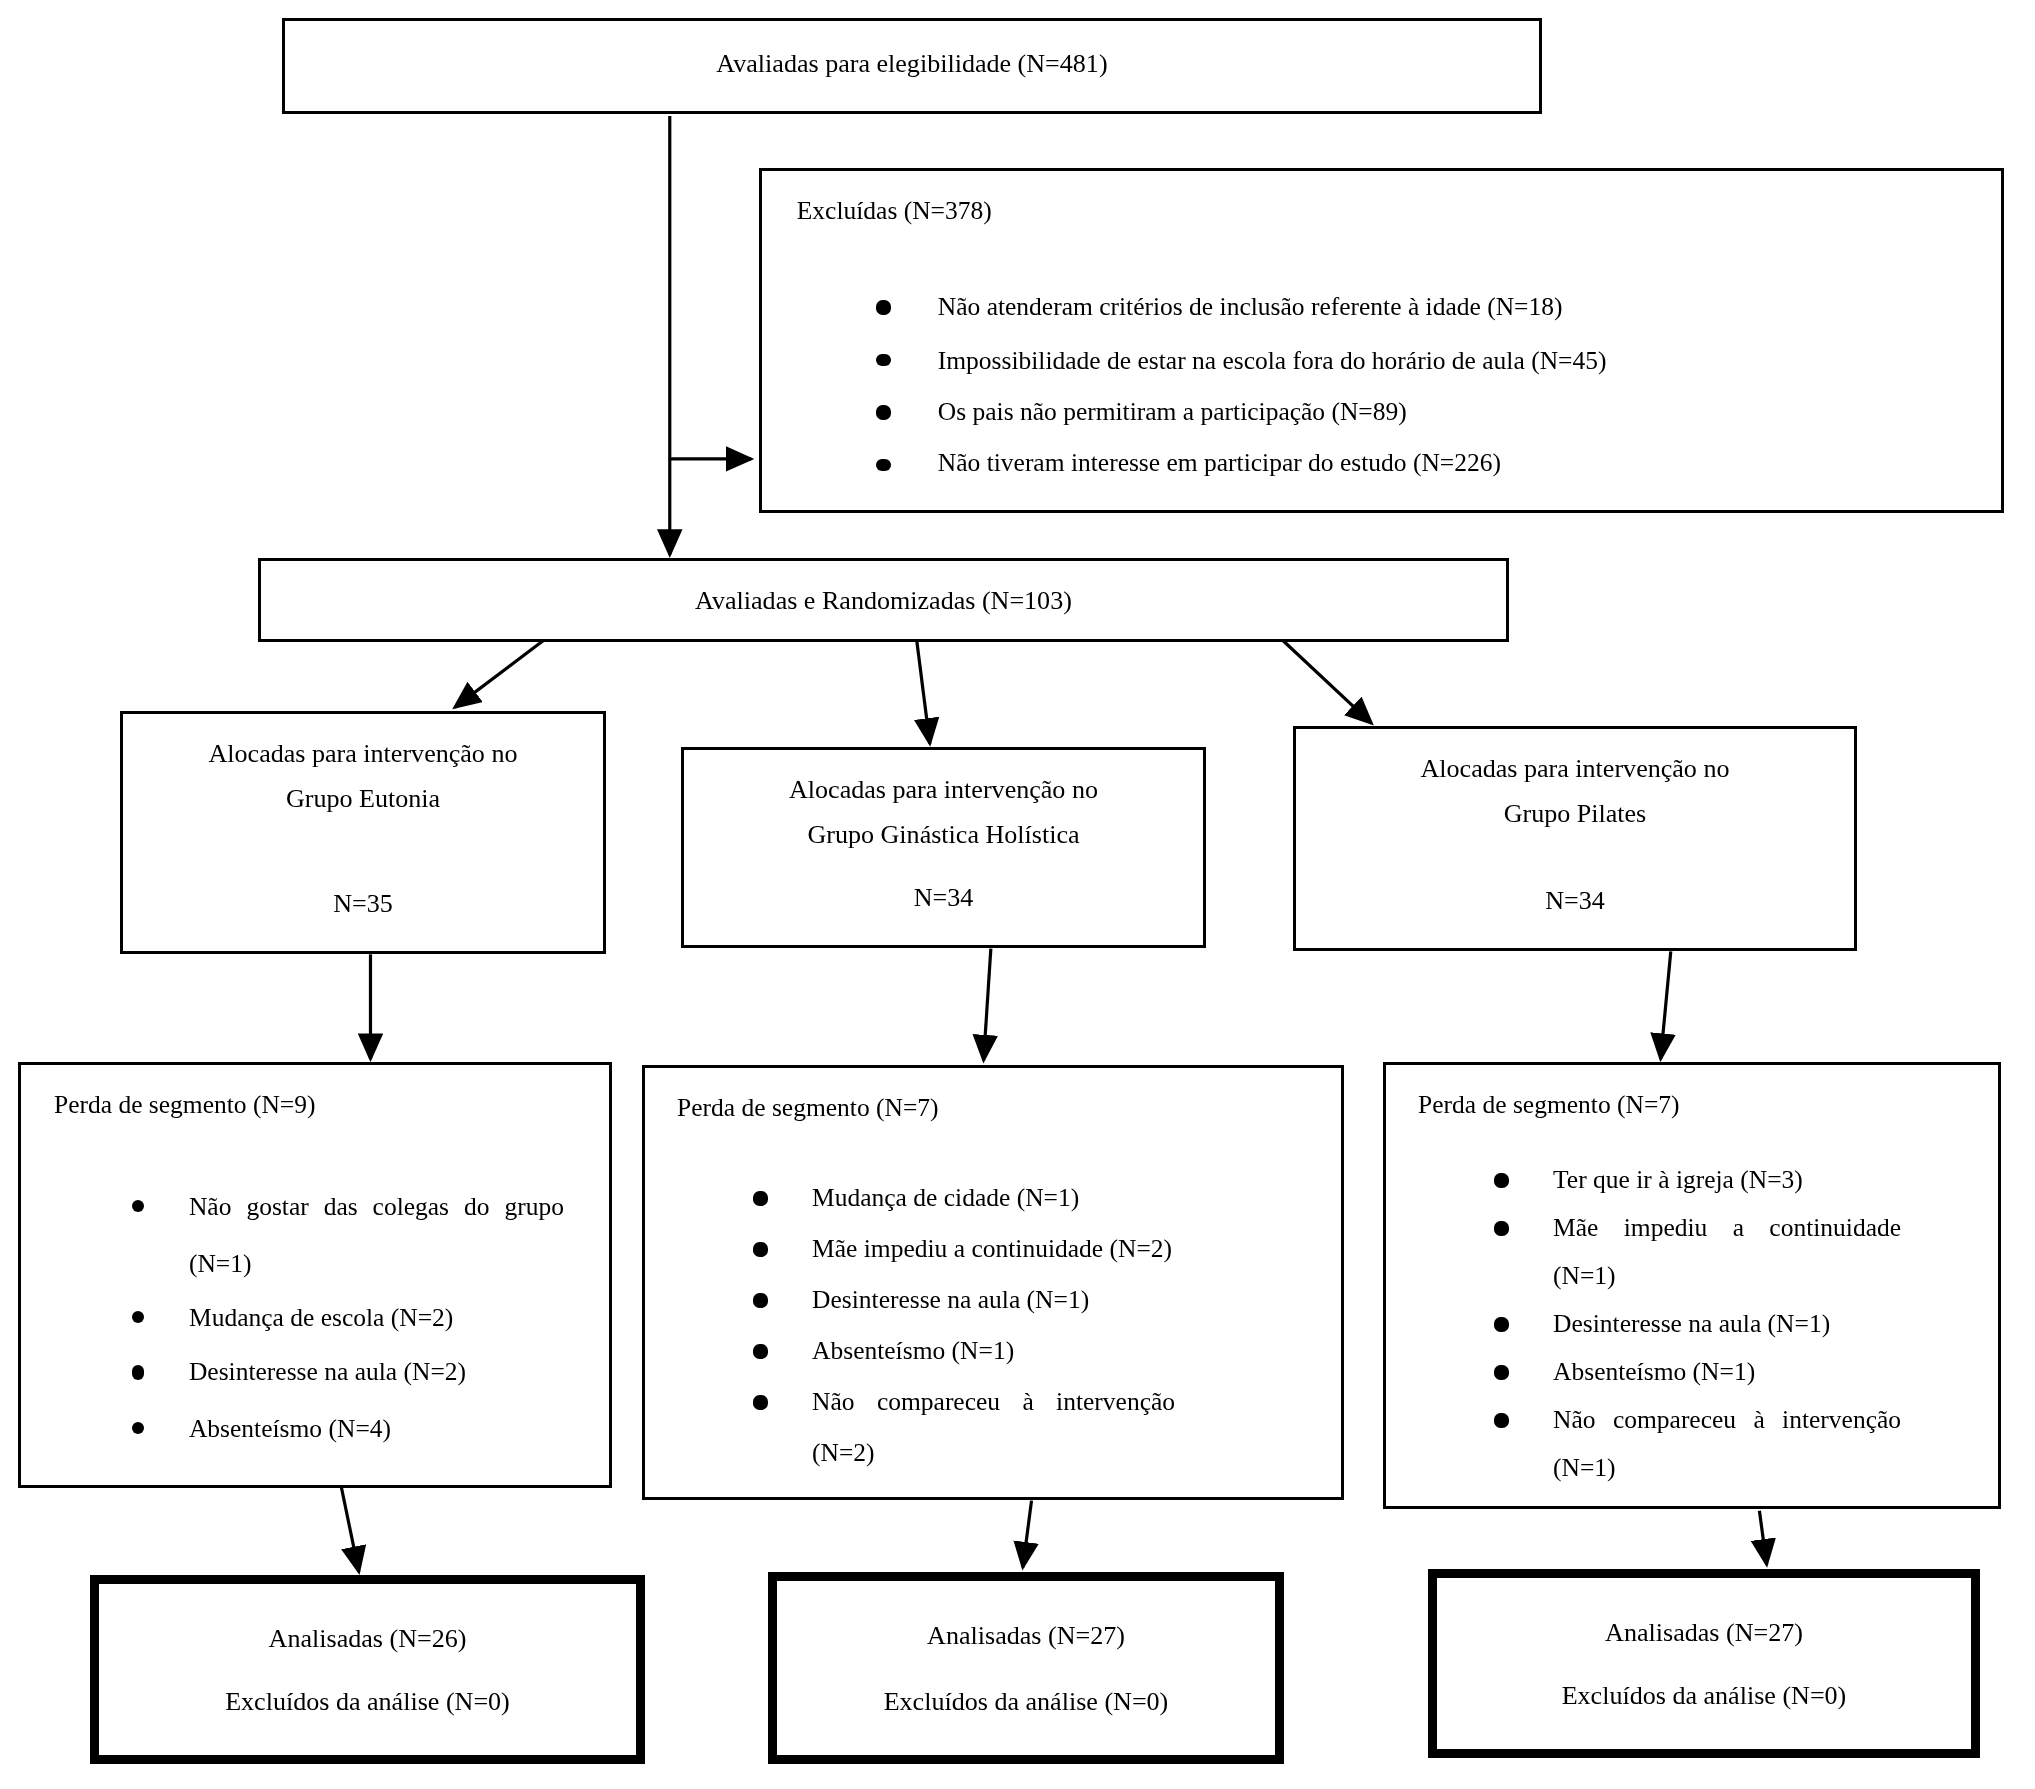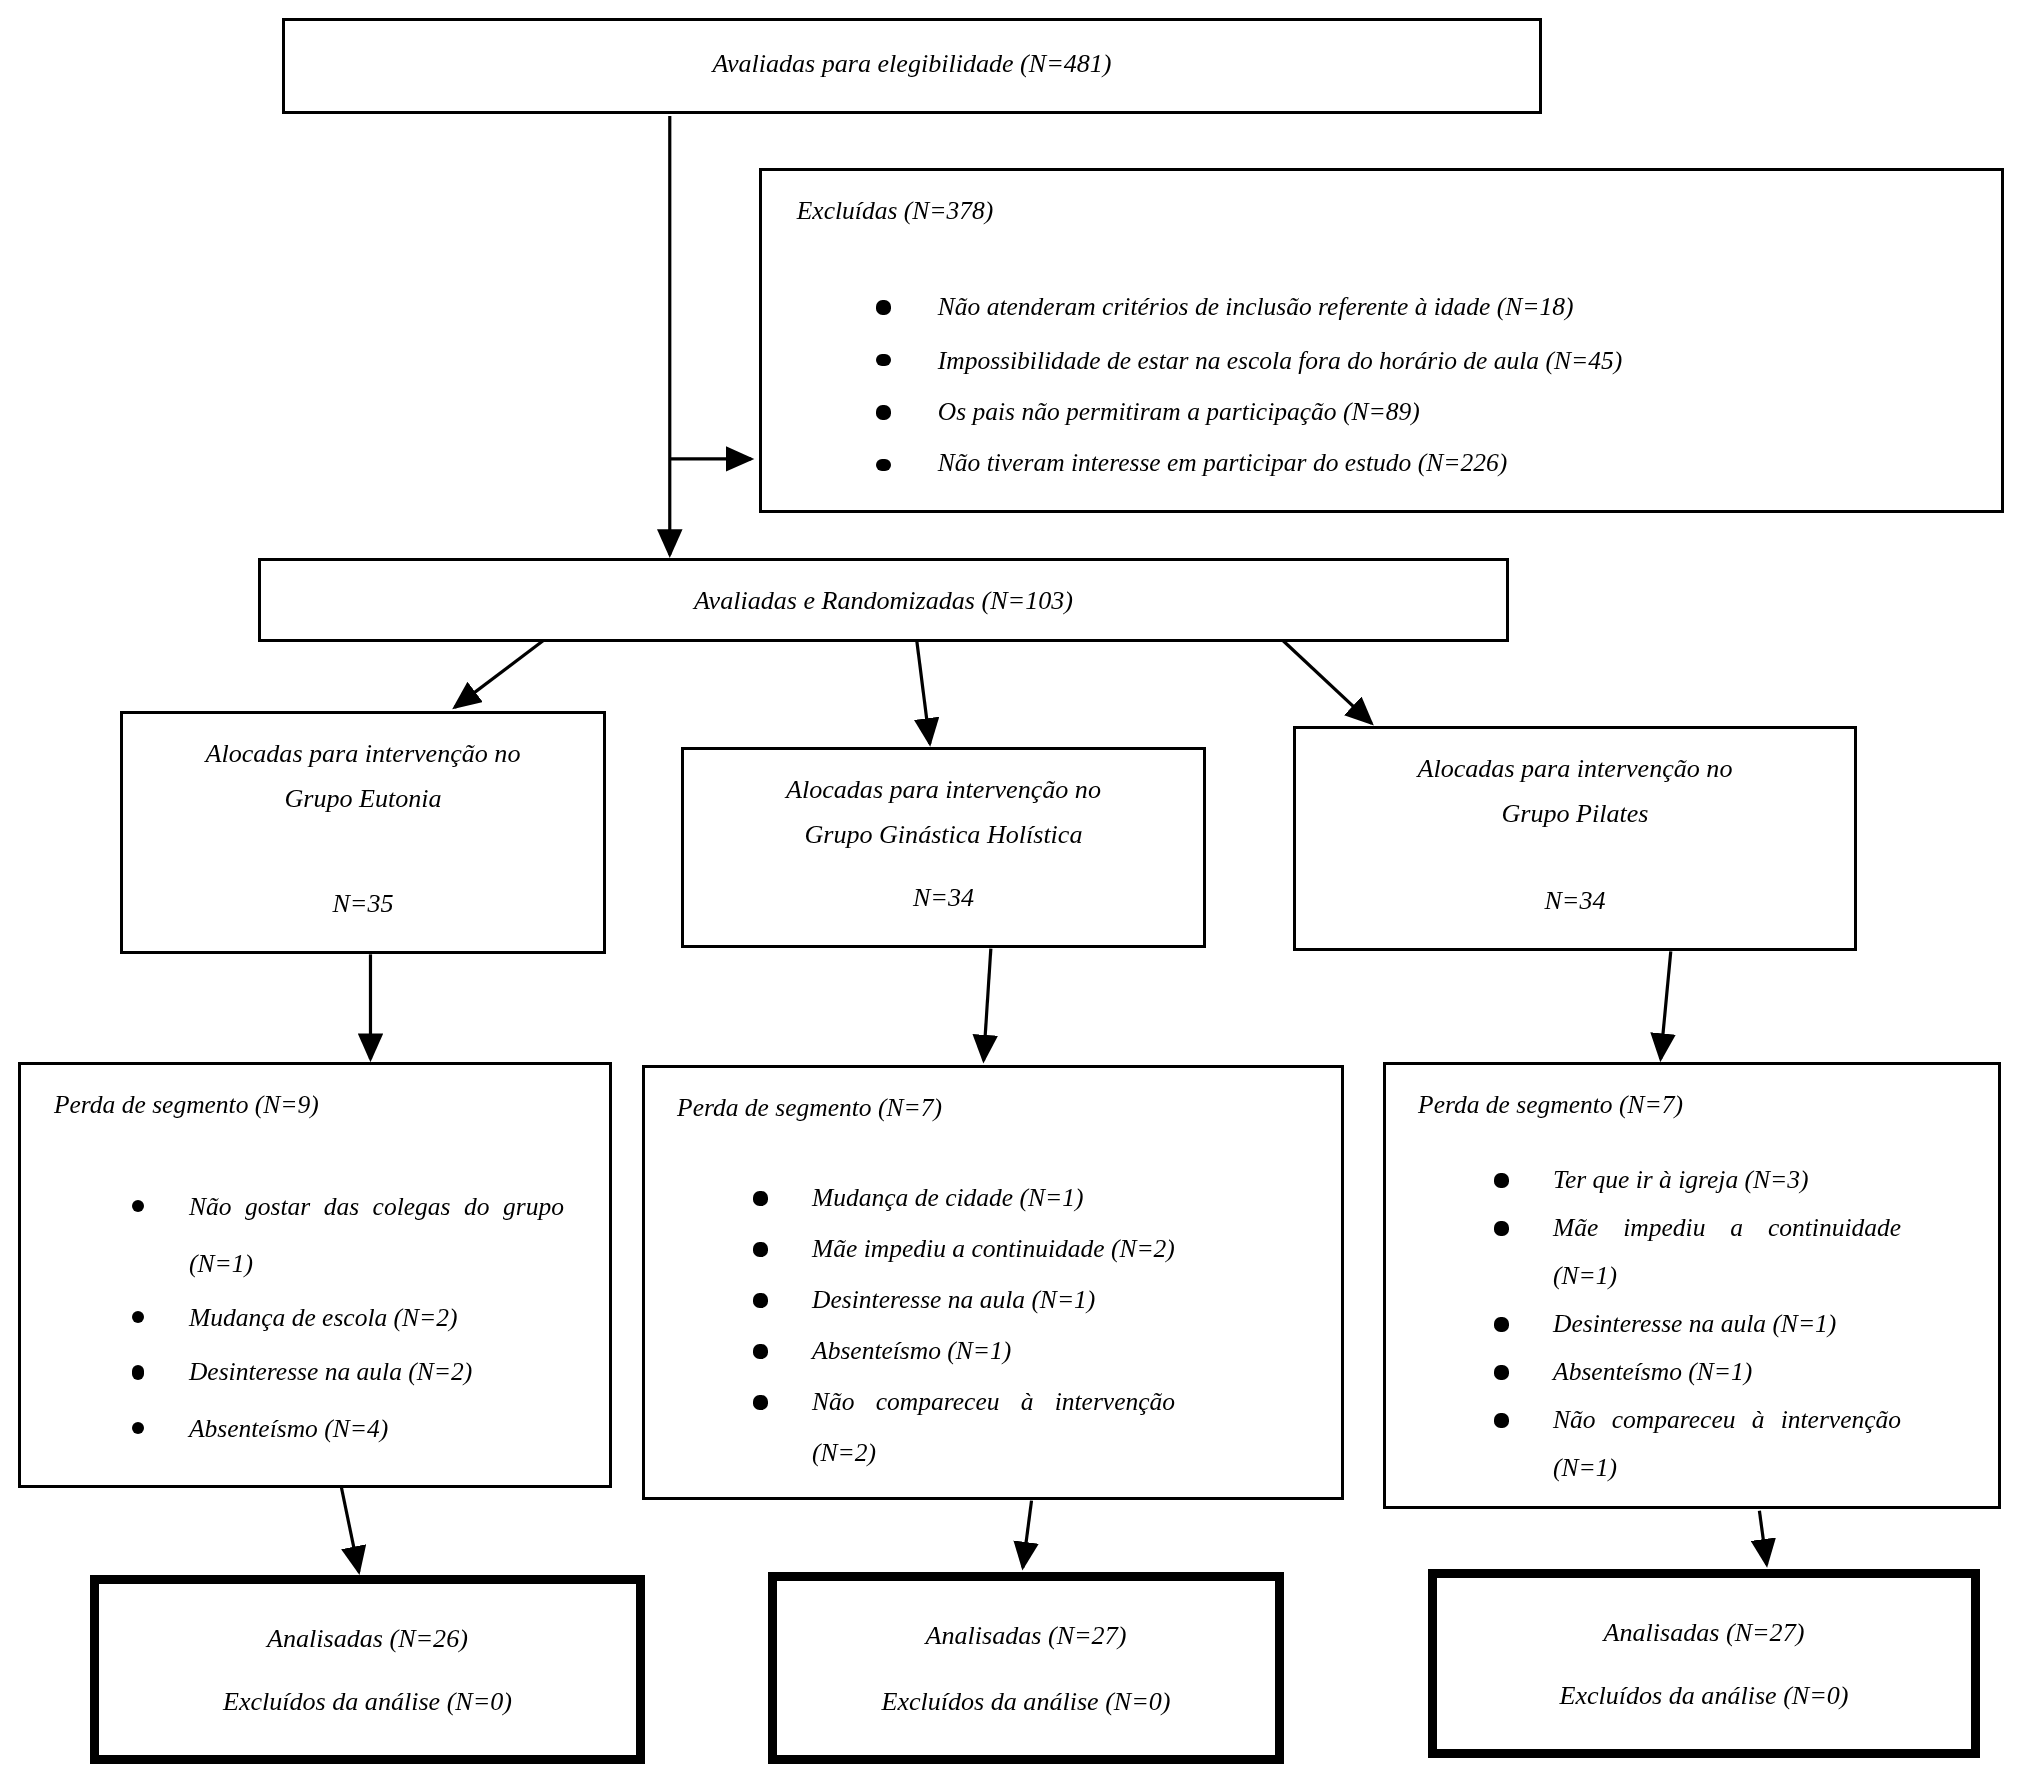--- a/index.html
+++ b/index.html
@@ -1,16 +1,16 @@
 <!DOCTYPE html>
 <html style="font-size:7.8px"><head>
 <meta charset="utf-8">
 <style>
   html, body { margin: 0; padding: 0; background: #ffffff; }
-  #scale-outer { width: 2035px; height: 1790px; overflow: hidden; background: #ffffff; font-style: italic; }
+  #scale-outer { width: 2035px; height: 1790px; overflow: hidden; background: #ffffff; }
   #stage {
     position: relative;
     width: 678px; height: 597px;
     transform: scale(3); transform-origin: 0 0;
     font-family: "Liberation Serif", "DejaVu Serif", serif;
     color: #000;
     background: #ffffff;
   }
   #connectors { position: absolute; left: 0; top: 0; width: 678px; height: 597px; pointer-events: none; }
 

